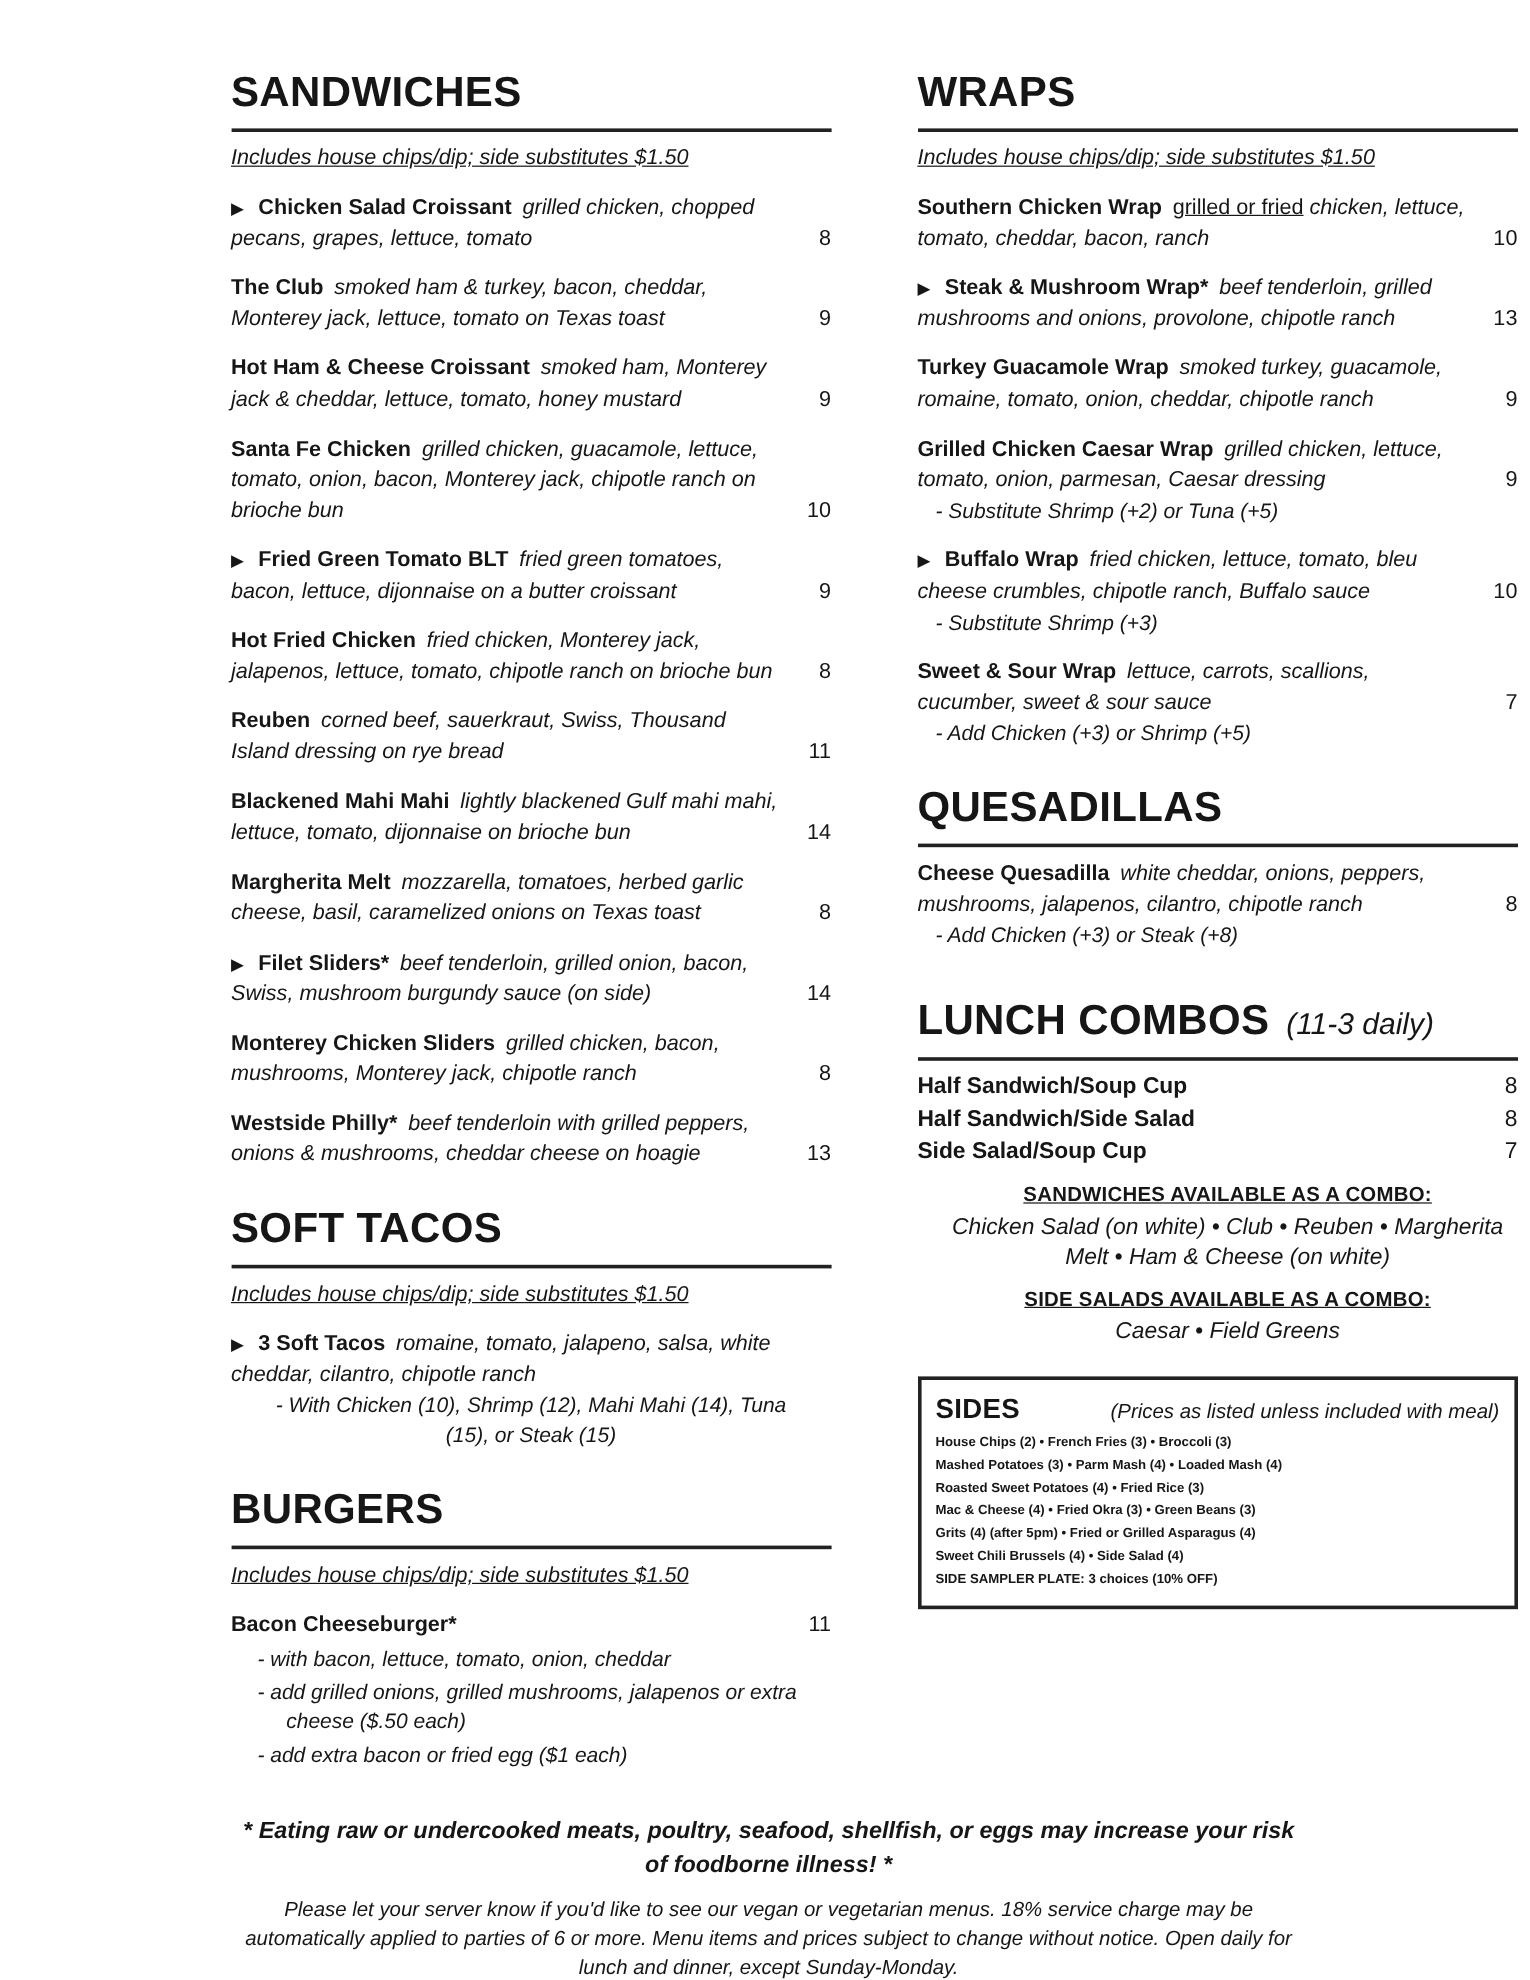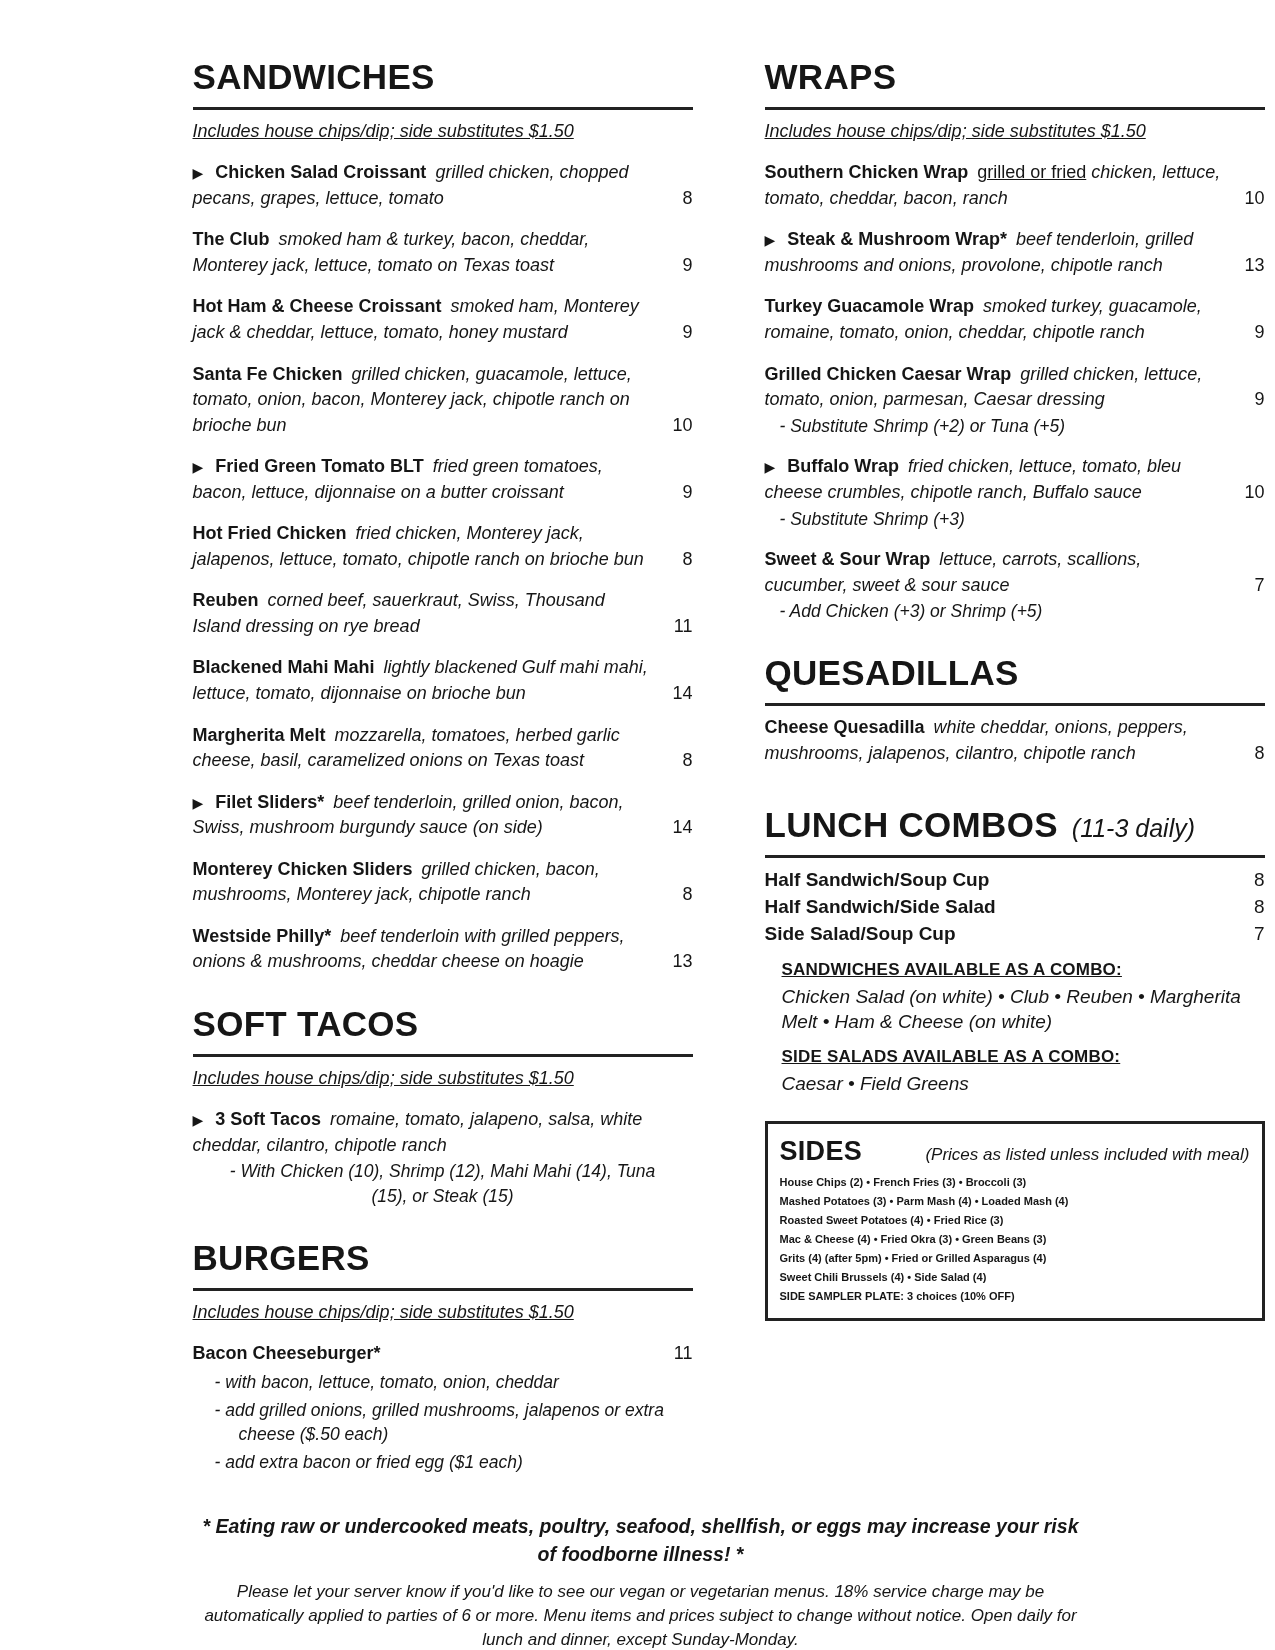--- a/index.html
+++ b/index.html
@@ -34,21 +34,21 @@
   .item-sub.center { text-align:center; margin-left:0; padding:0 28px; }
   .burger-sub { font-style:italic; font-size:17.5px; padding-left:46px; text-indent:-24px; margin-top:3px; }
 
   .combo-row { display:flex; justify-content:space-between; align-items:baseline; font-size:19px; margin:0 0; }
   .combo-name { font-weight:bold; }
   .combo-heading { font-weight:bold; text-decoration:underline; font-size:17px; letter-spacing:0.2px; margin:10px 0 2px 17px; }
   .combo-list { font-style:italic; font-size:19px; margin-left:17px; line-height:1.35; }
 
   .sides-box { border:3px solid #222; padding:8px 12px 12px; margin-top:20px; }
   .sides-head { display:flex; align-items:baseline; justify-content:space-between; margin-bottom:3px; }
-  .sides-title { font-size:27px; font-weight:bold; letter-spacing:0.3px; }
+  .sides-title { font-size:23px; font-weight:bold; letter-spacing:0.3px; }
   .sides-subtitle { font-style:italic; font-size:17px; }
   .sides-line { text-align:left; font-weight:bold; font-size:11px; line-height:1.72; }
 
   .footer { margin-top:14px; text-align:center; }
   .footer-warning { font-weight:bold; font-style:italic; font-size:19.5px; margin-bottom:8px; }
   .footer-note { font-style:italic; font-size:17px; max-width:1090px; margin:12px auto; line-height:1.4; }
 </style>
 </head>
 <body>
 
@@ -265,24 +265,25 @@
         <div class="sec-head">
           <h1 class="sec-title">QUESADILLAS</h1>
         </div>
 
         <div class="item">
           <div class="item-main">
             <span class="item-name">Cheese Quesadilla</span>
             <span class="item-desc">white cheddar, onions, peppers, mushrooms, jalapenos, cilantro, chipotle ranch</span>
             <span class="price">8</span>
           </div>
-        </div>
-      </section>
-
-      <section class="section" style="margin-top:34px;">
+          <div class="item-sub">- Add Chicken (+3) or Steak (+8)</div>
+        </div>
+      </section>
+
+      <section class="section" style="margin-top:34px;text-align:center;">
         <div class="sec-head">
           <h1 class="sec-title">LUNCH COMBOS</h1>
           <span class="sec-subtitle">(11-3 daily)</span>
         </div>
 
         <div class="combo-row">
           <span class="combo-name">Half Sandwich/Soup Cup</span>
           <span class="combo-price">8</span>
         </div>
         <div class="combo-row">

